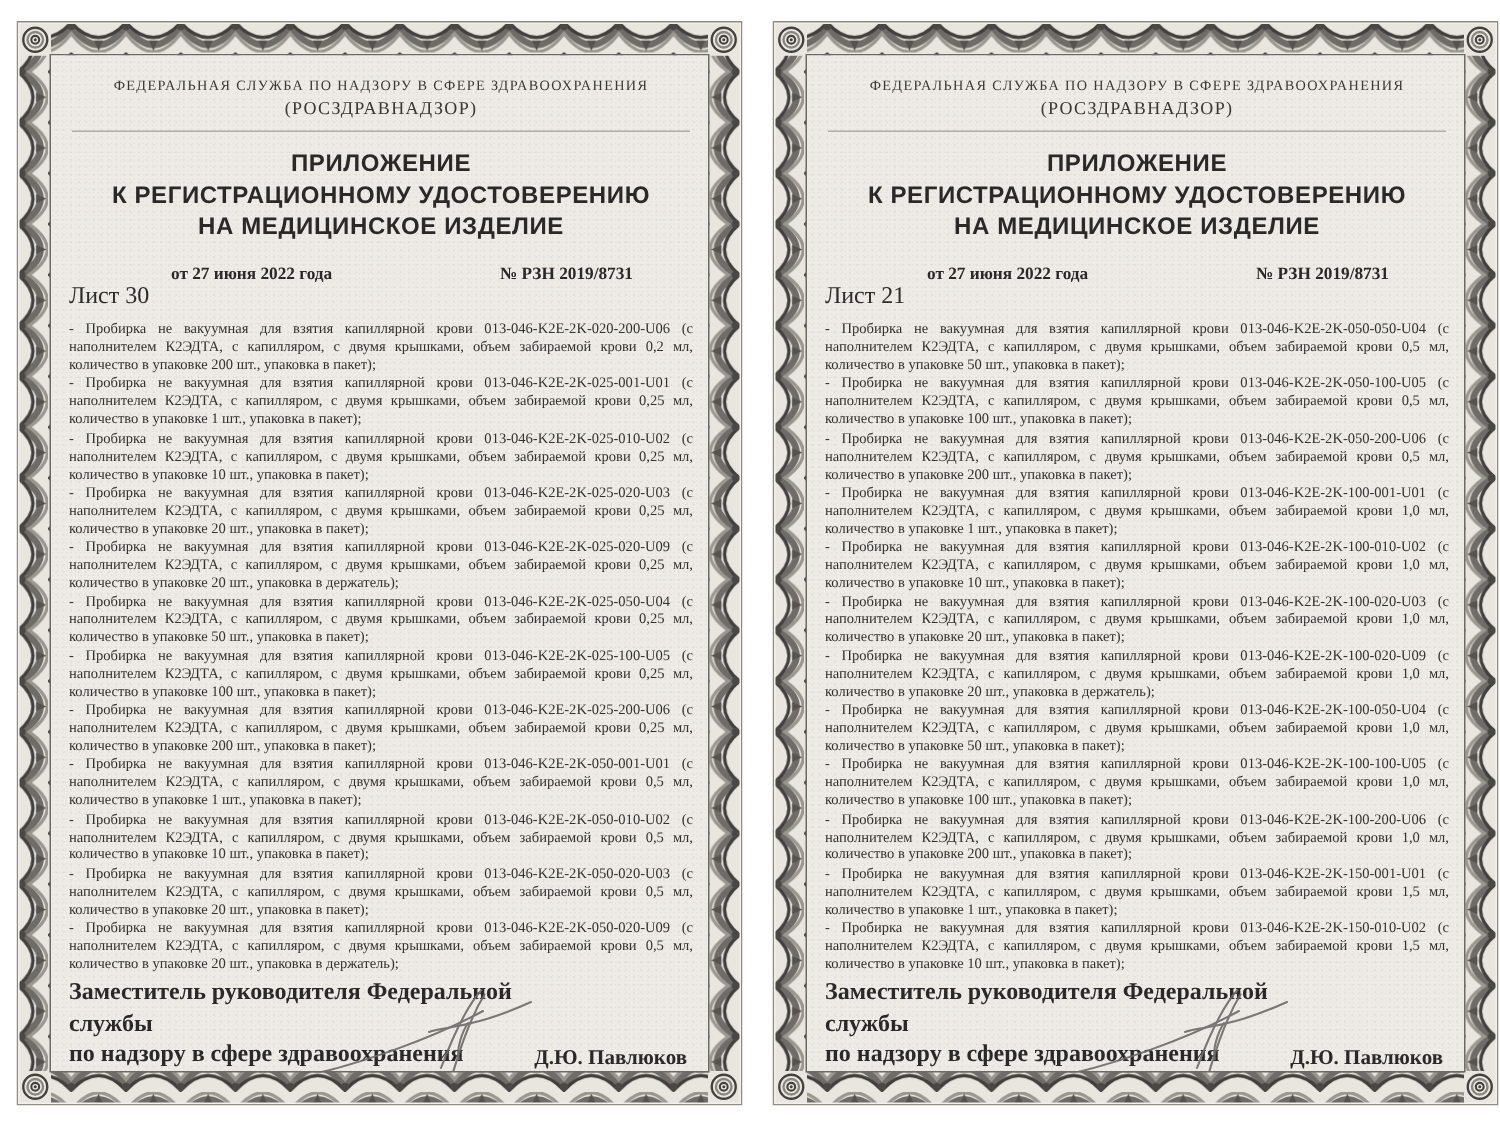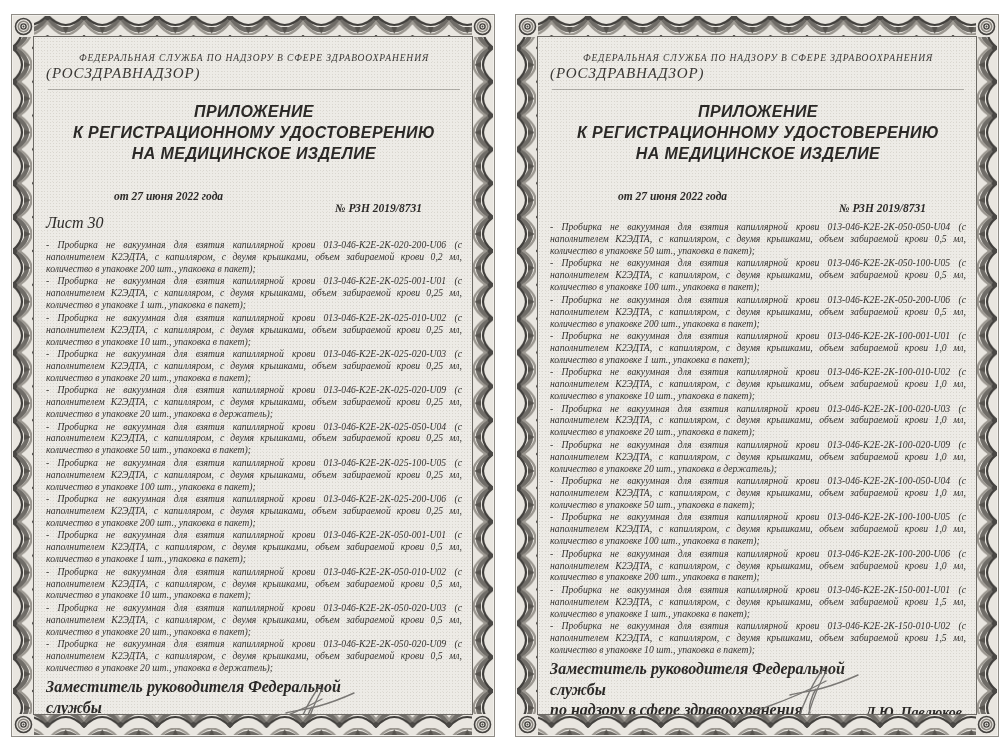--- a/index.html
+++ b/index.html
@@ -1,45 +1,45 @@
 <!DOCTYPE html>
 <html><head>
 <meta charset="utf-8">
 <style>
   html,body{margin:0;padding:0;}
   body{
     width:1000px;height:750px;background:#ffffff;overflow:hidden;
     font-family:"Liberation Serif", serif;color:#2e2c2a;
   }
-  .stage{position:relative;width:796px;height:750px;background:#fff;font-style:italic;}
+  .stage{position:relative;width:796px;height:750px;background:#fff;}
   .page{position:absolute;top:14px;width:484px;height:723px;}
   .page-1{left:11px;}
   .page-2{left:515px;}
   .frame{position:absolute;inset:0;width:484px;height:723px;display:block;}
   .content{
     position:absolute;inset:23px;overflow:hidden;
     background-color:#edebe6;
     background-image:radial-gradient(#d9d6cf 0.5px, rgba(0,0,0,0) 0.6px),
                      radial-gradient(#e2dfd8 0.5px, rgba(0,0,0,0) 0.6px);
     background-size:3px 3px,5px 5px;
     background-position:0 0,1px 2px;
     padding:12px 10px 0 12px;box-sizing:border-box;
   }
   .agency{
     text-align:center;font-size:9.5px;letter-spacing:0.9px;
     line-height:1.25;color:#3a3835;margin-top:4px;
   }
-  .agency-abbr{font-size:15px;letter-spacing:0.9px;color:#3a3835;}
+  .agency-abbr{text-align:center;font-size:12px;letter-spacing:0.9px;color:#3a3835;}
   .header-divider{border-top:1px solid rgba(100,97,92,0.45);margin:7px 2px 0 2px;height:0;}
   .doc-title{
     font-family:"Liberation Sans", sans-serif;font-weight:bold;
     text-align:center;font-size:16px;line-height:1.32;
     letter-spacing:0.4px;margin-top:11px;color:#2b2927;
   }
-  .dateline{display:flex;align-items:baseline;margin-top:26px;font-weight:bold;font-size:11.5px;color:#2b2927;flex-direction:column;}
+  .dateline{display:flex;align-items:baseline;margin-top:15px;font-weight:bold;font-size:11.5px;color:#2b2927;}
   .date-label{margin-left:68px;}
   .number-label{margin-left:auto;margin-right:40px;}
   .sheet{}text-align:right;
   .sheet{text-align:right;font-weight:bold;font-size:10.5px;padding-right:8px;margin-top:8px;color:#2b2927;}
   .items{margin-top:7px;font-size:9.7px;line-height:1.23;text-align:justify;color:#33312e;}
   .item{margin-bottom:0.5px;}
   .footer{position:relative;display:flex;margin-top:3px;align-items:flex-end;}
   .signer-position{font-weight:bold;font-size:16px;line-height:1.3;color:#2b2927;}
   .signer-name{margin-left:auto;margin-right:4px;font-weight:bold;font-size:14px;color:#2b2927;white-space:nowrap;}
   .signature{position:absolute;right:88px;bottom:-16px;width:180px;height:72px;pointer-events:none;}
@@ -182,20 +182,21 @@
       <div class="header-divider"></div>
       <div class="doc-title">
         <div>ПРИЛОЖЕНИЕ</div>
         <div>К РЕГИСТРАЦИОННОМУ УДОСТОВЕРЕНИЮ</div>
         <div>НА МЕДИЦИНСКОЕ ИЗДЕЛИЕ</div>
       </div>
       <div class="dateline">
         <span class="date-label">от 27 июня 2022 года</span>
         <span class="number-label">№  РЗН 2019/8731</span>
       </div>
+      <div class="sheet">Лист 21</div>
       <div class="items">
 
       <div class="item">- Пробирка не вакуумная для взятия капиллярной крови 013-046-K2E-2K-050-050-U04 (с наполнителем К2ЭДТА, с капилляром, с двумя крышками, объем забираемой крови 0,5 мл, количество в упаковке 50 шт., упаковка в пакет);</div>
           <div class="item">- Пробирка не вакуумная для взятия капиллярной крови 013-046-K2E-2K-050-100-U05 (с наполнителем К2ЭДТА, с капилляром, с двумя крышками, объем забираемой крови 0,5 мл, количество в упаковке 100 шт., упаковка в пакет);</div>
           <div class="item">- Пробирка не вакуумная для взятия капиллярной крови 013-046-K2E-2K-050-200-U06 (с наполнителем К2ЭДТА, с капилляром, с двумя крышками, объем забираемой крови 0,5 мл, количество в упаковке 200 шт., упаковка в пакет);</div>
           <div class="item">- Пробирка не вакуумная для взятия капиллярной крови 013-046-K2E-2K-100-001-U01 (с наполнителем К2ЭДТА, с капилляром, с двумя крышками, объем забираемой крови 1,0 мл, количество в упаковке 1 шт., упаковка в пакет);</div>
           <div class="item">- Пробирка не вакуумная для взятия капиллярной крови 013-046-K2E-2K-100-010-U02 (с наполнителем К2ЭДТА, с капилляром, с двумя крышками, объем забираемой крови 1,0 мл, количество в упаковке 10 шт., упаковка в пакет);</div>
           <div class="item">- Пробирка не вакуумная для взятия капиллярной крови 013-046-K2E-2K-100-020-U03 (с наполнителем К2ЭДТА, с капилляром, с двумя крышками, объем забираемой крови 1,0 мл, количество в упаковке 20 шт., упаковка в пакет);</div>
           <div class="item">- Пробирка не вакуумная для взятия капиллярной крови 013-046-K2E-2K-100-020-U09 (с наполнителем К2ЭДТА, с капилляром, с двумя крышками, объем забираемой крови 1,0 мл, количество в упаковке 20 шт., упаковка в держатель);</div>
           <div class="item">- Пробирка не вакуумная для взятия капиллярной крови 013-046-K2E-2K-100-050-U04 (с наполнителем К2ЭДТА, с капилляром, с двумя крышками, объем забираемой крови 1,0 мл, количество в упаковке 50 шт., упаковка в пакет);</div>

